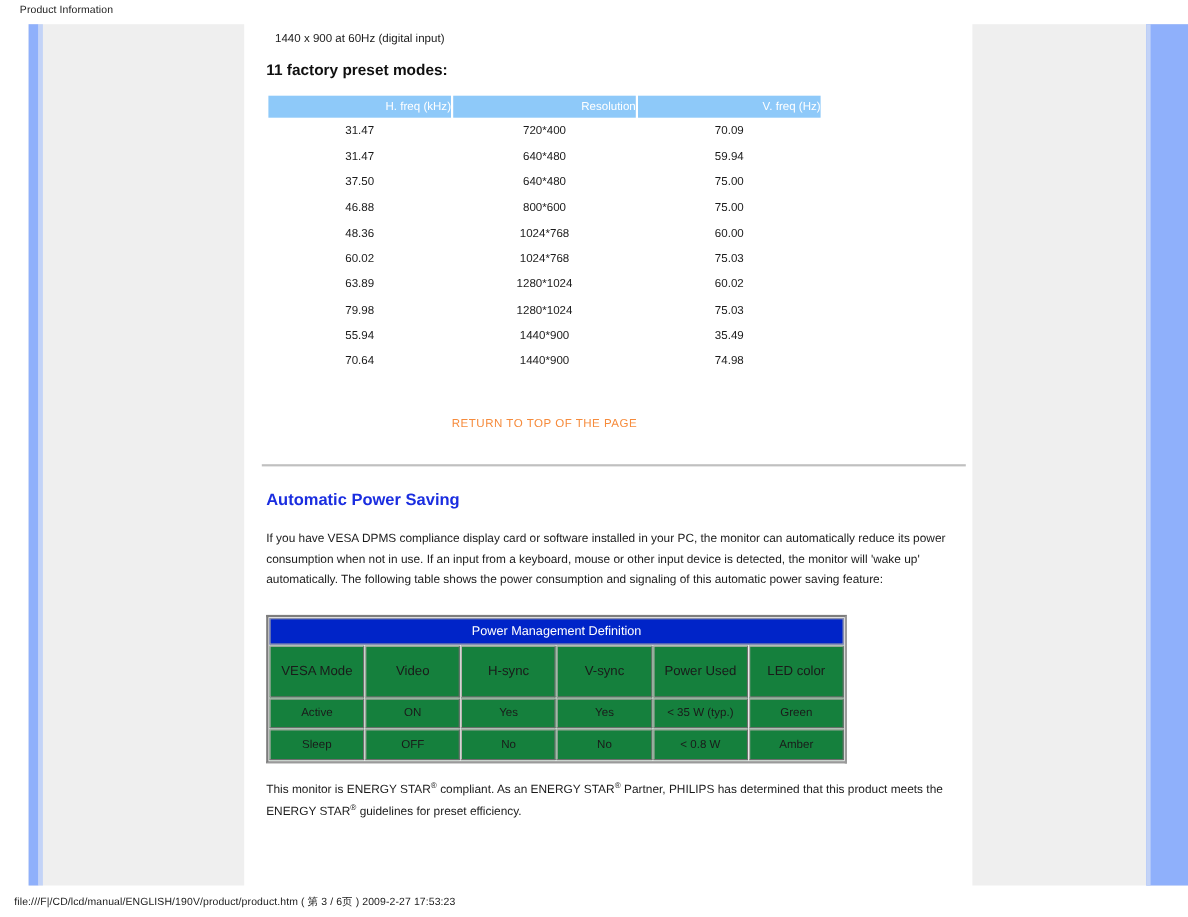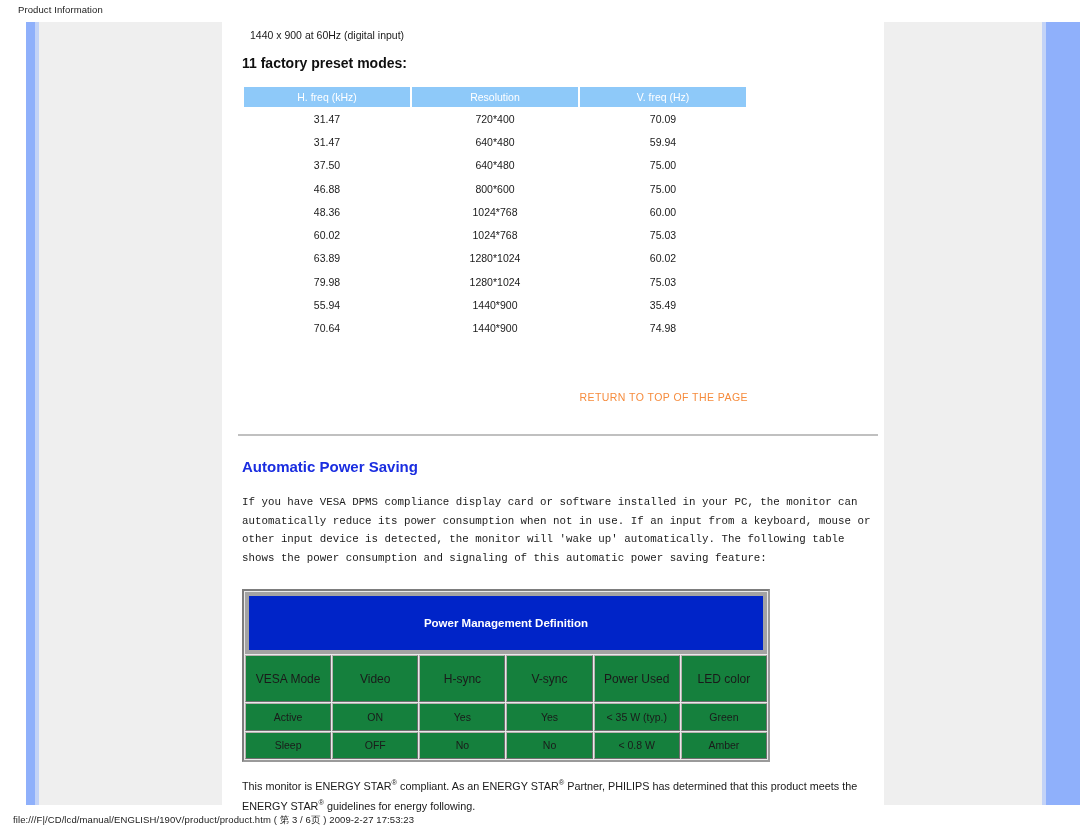--- a/index.html
+++ b/index.html
@@ -107,43 +107,43 @@
     border-spacing: 2px 0;
     width: 506px;
     margin: 16px 0 0 4px;
     table-layout: fixed;
   }
   table.preset th {
     background: #8ec9f9;
     color: #ffffff;
     font-size: 10.5px;
     font-weight: normal;
-    text-align: center;
+    text-align: right;
     height: 20px;
     padding: 0;
     vertical-align: middle;
   }
   table.preset td {
     font-size: 10.5px;
     color: #1a1a1a;
     text-align: center;
     height: 23.3px;
     padding: 0;
     vertical-align: middle;
   }
 
   
   .return-link {
     display: block;
-    text-align: right;
+    text-align: center;
     color: #f68b3c;
     font-size: 10.5px;
     letter-spacing: 0.45px;
     text-decoration: none;
-    margin: 51px 0 0 4px;
+    margin: 39px 0 0 4px;
     width: 506px;
   }
 
   .rule {
     width: 640px;
     height: 0;
     border: 0;
     border-top: 2px solid #c0c0c0;
     margin: 31px 0 0 0;
   }
@@ -154,44 +154,42 @@
     font-size: 15px;
     font-weight: bold;
     margin: 22px 0 0 4px;
   }
   p.body {
     font-size: 10.8px;
     color: #1a1a1a;
     line-height: 1.72;
     margin: 18px 0 0 4px;
     width: 634px;
-    font-family: Liberation Mono, monospace;
   }
 
   
   table.pm {
     border-collapse: separate;
     border-spacing: 1px;
     width: 528px;
     margin: 22px 0 0 4px;
     table-layout: fixed;
     background: #e9e9e9;
     border: 2px solid #9a9a9a;
     border-top-color: #7d7d7d;
     border-left-color: #7d7d7d;
   }
   table.pm .pm-title td {
     background: #0024c8;
     color: #ffffff;
     font-size: 11.5px;
     text-align: center;
     height: 22px;
-    border: 4px solid #a3a3a3;
-    padding: 16px;
-    font-weight: bold;
+    border: 1px solid #a3a3a3;
+    padding: 0;
   }
   table.pm td.cell {
     background: #15803d;
     font-size: 11px;
     color: #1a1a1a;
     text-align: center;
     padding: 0;
     vertical-align: middle;
     border-top: 1px solid #b8b0b0;
     border-left: 1px solid #b8b0b0;
@@ -336,20 +334,20 @@
           <td class="cell">No</td>
           <td class="cell">No</td>
           <td class="cell">&lt; 0.8 W</td>
           <td class="cell">Amber</td>
         </tr>
       </tbody>
     </table>
 
     <div class="energy">
       <span>This monitor is ENERGY STAR</span><sup>®</sup><span> compliant. As an ENERGY STAR</span><sup>®</sup><span> Partner, PHILIPS has determined that this</span>
-      <span>product meets the ENERGY STAR</span><sup>®</sup><span> guidelines for energy following.</span>
+      <span>product meets the ENERGY STAR</span><sup>®</sup><span> guidelines for preset efficiency.</span>
     </div>
 
   </div>
 
   <div class="print-footer">file:///F|/CD/lcd/manual/ENGLISH/190V/product/product.htm ( 第 3 / 6页 ) 2009-2-27 17:53:23</div>
 
 </div>
 
 </body></html>

